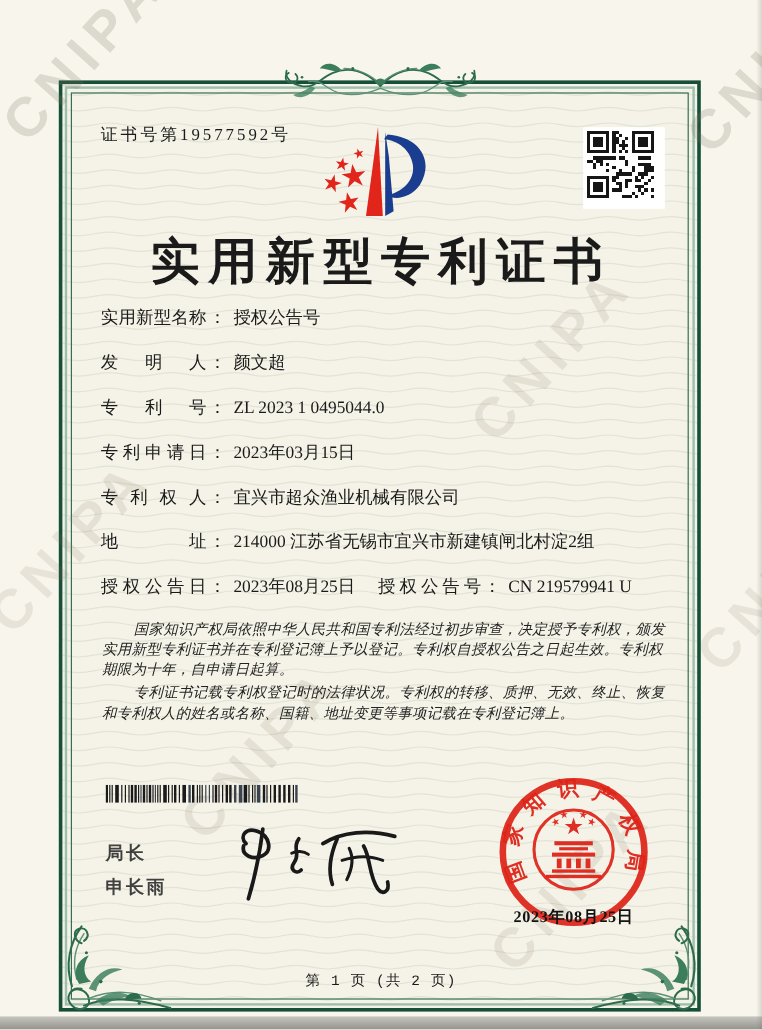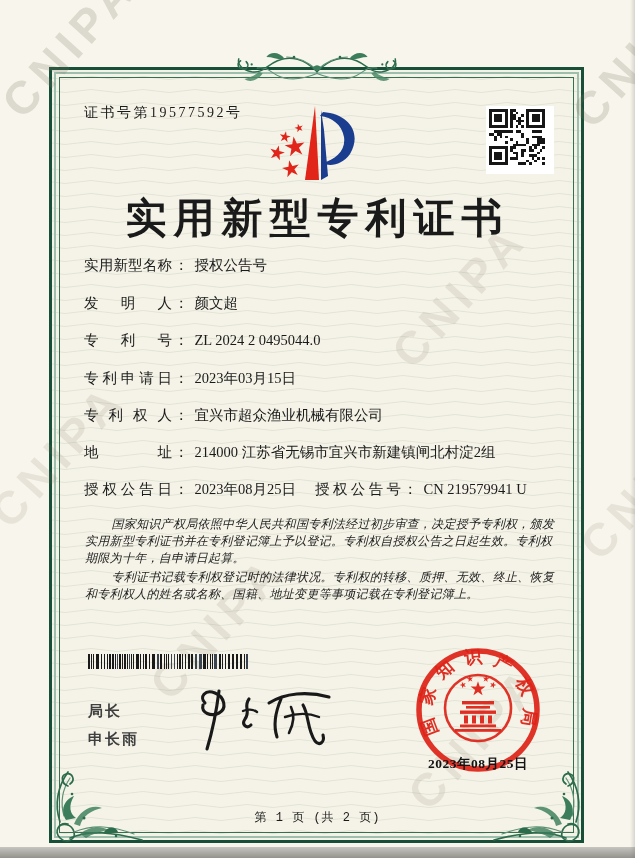--- a/index.html
+++ b/index.html
@@ -192,21 +192,21 @@
 
   <div class="title">实用新型专利证书</div>
 
   <div class="frow" style="top:255px">
     <span class="lbl">实用新型名称</span><span class="colon">：</span><span>授权公告号</span>
   </div>
   <div class="frow" style="top:293px">
     <span class="lbl">发明人</span><span class="colon">：</span><span>颜文超</span>
   </div>
   <div class="frow" style="top:330px">
-    <span class="lbl">专利号</span><span class="colon">：</span><span>ZL 2024 2 0495044.0</span>
+    <span class="lbl">专利号</span><span class="colon">：</span><span>ZL 2023 1 0495044.0</span>
   </div>
   <div class="frow" style="top:368px">
     <span class="lbl">专利申请日</span><span class="colon">：</span><span>2023年03月15日</span>
   </div>
   <div class="frow" style="top:405px">
     <span class="lbl">专利权人</span><span class="colon">：</span><span>宜兴市超众渔业机械有限公司</span>
   </div>
   <div class="frow" style="top:442px">
     <span class="lbl">地址</span><span class="colon">：</span><span>214000 江苏省无锡市宜兴市新建镇闸北村淀2组</span>
   </div>

